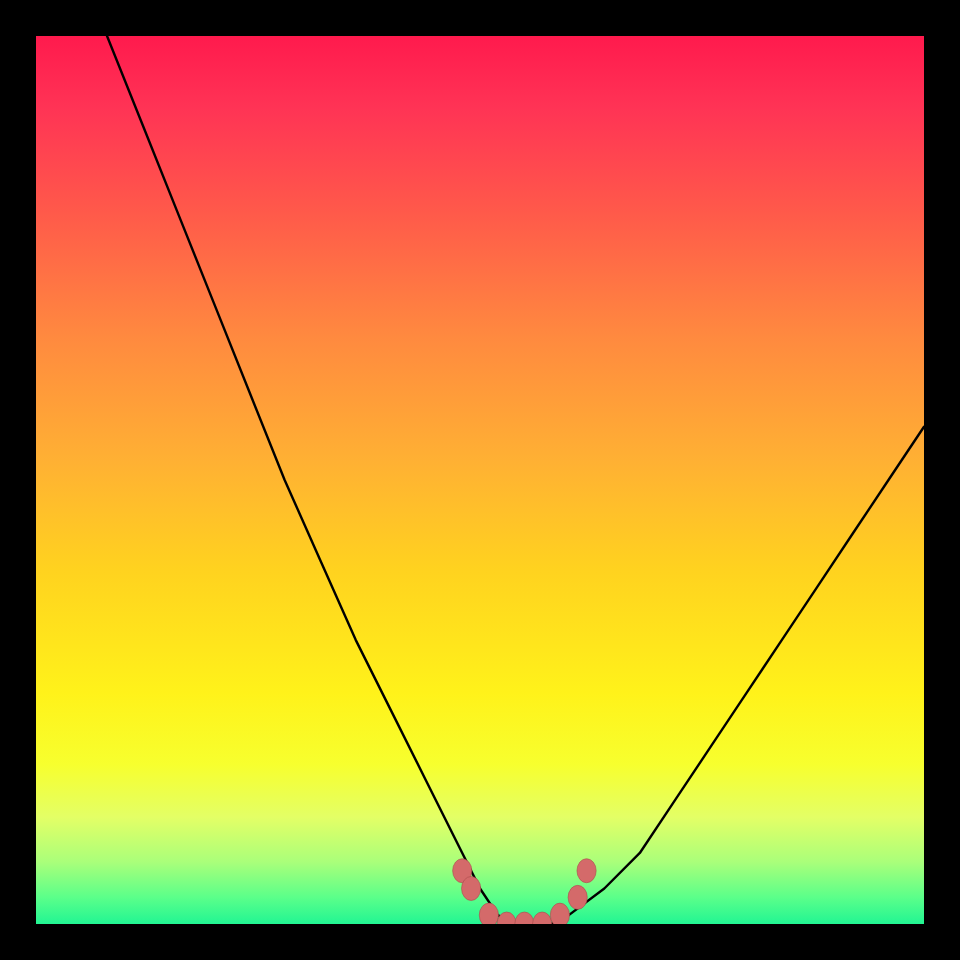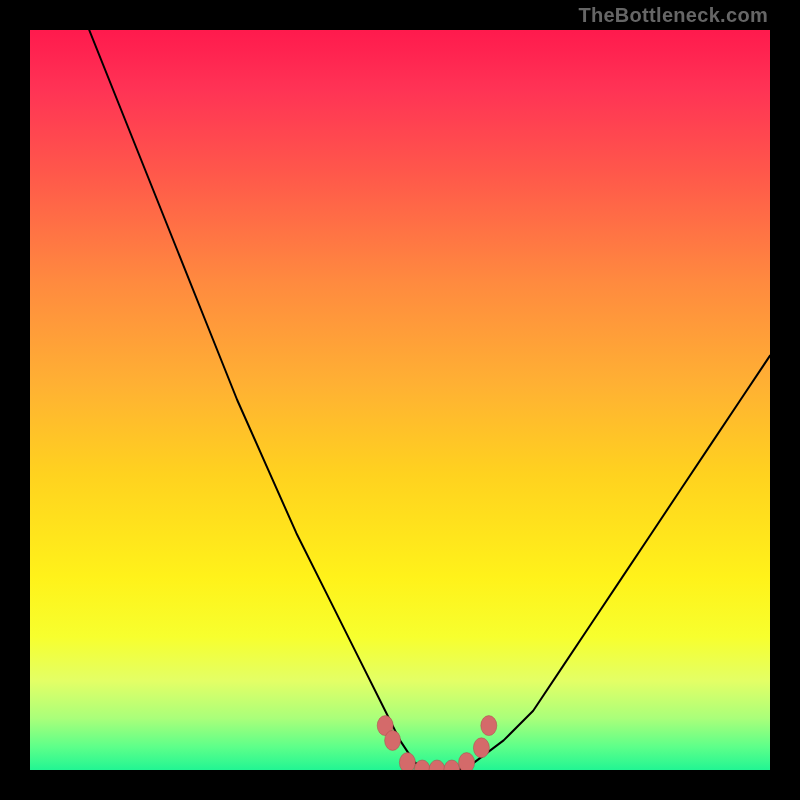--- a/index.html
+++ b/index.html
@@ -61,21 +61,20 @@
   .marker {
     fill: #d46a6a;
     stroke: #a94b4b;
     stroke-width: 0.5;
   }
 </style>
 </head>
 <body>
 
 <div class="frame">
-  <div class="watermark">TheBottleneck.com</div>
 
   <div class="plot-area">
     <svg class="curve" viewBox="0 0 740 740" preserveAspectRatio="none">
       <path id="curve-path" fill="none" stroke="#000" stroke-width="2" stroke-linecap="round" stroke-linejoin="round" d="M59.2 0.0 L88.8 74.0 L118.4 148.0 L148.0 222.0 L177.6 296.0 L207.2 370.0 L236.8 436.6 L266.4 503.2 L296.0 562.4 L325.6 621.6 L355.2 680.8 L370.0 710.4 L384.8 732.6 L399.6 740.0 L414.4 740.0 L429.2 740.0 L444.0 732.6 L473.6 710.4 L503.2 680.8 L532.8 636.4 L562.4 592.0 L592.0 547.6 L621.6 503.2 L651.2 458.8 L680.8 414.4 L710.4 370.0 L740.0 325.6"></path>
       <g id="markers-group">
           <ellipse cx="355.2" cy="695.6" rx="8" ry="10" class="marker"></ellipse>
           <ellipse cx="362.6" cy="710.4" rx="8" ry="10" class="marker"></ellipse>
           <ellipse cx="377.4" cy="732.6" rx="8" ry="10" class="marker"></ellipse>
           <ellipse cx="392.2" cy="740.0" rx="8" ry="10" class="marker"></ellipse>
           <ellipse cx="407.0" cy="740.0" rx="8" ry="10" class="marker"></ellipse>

